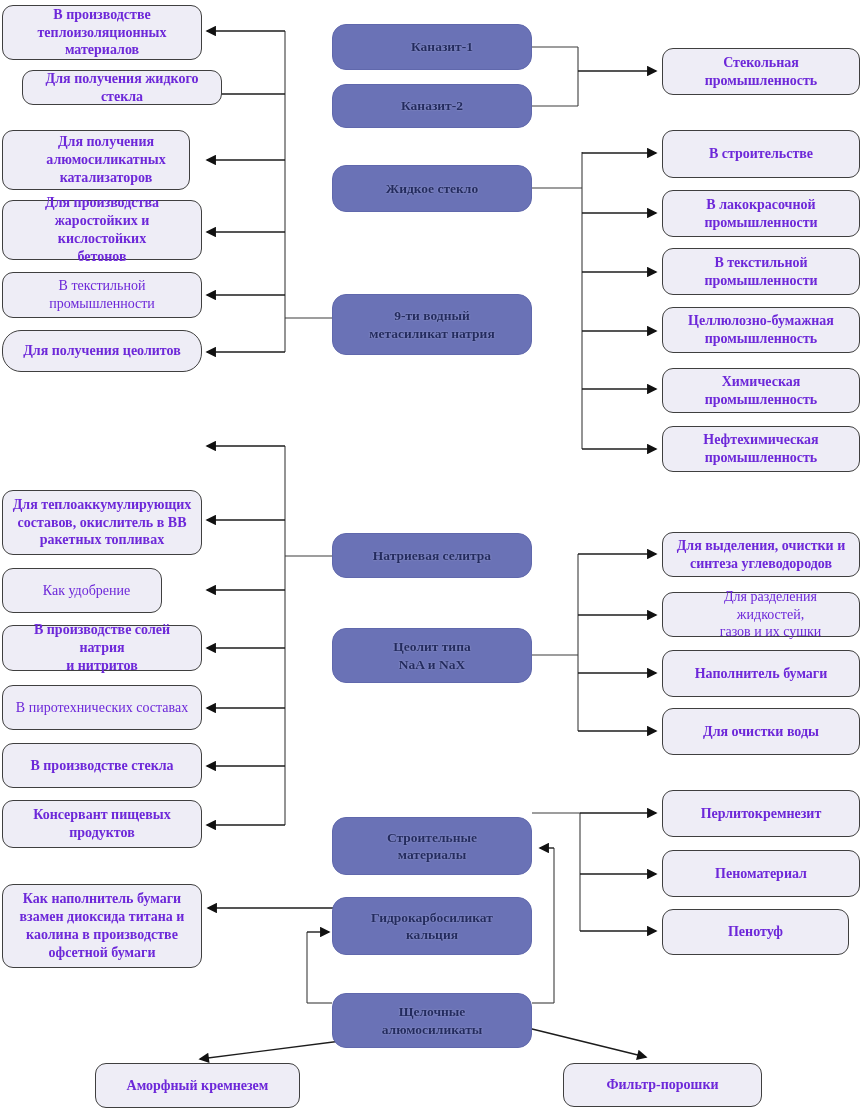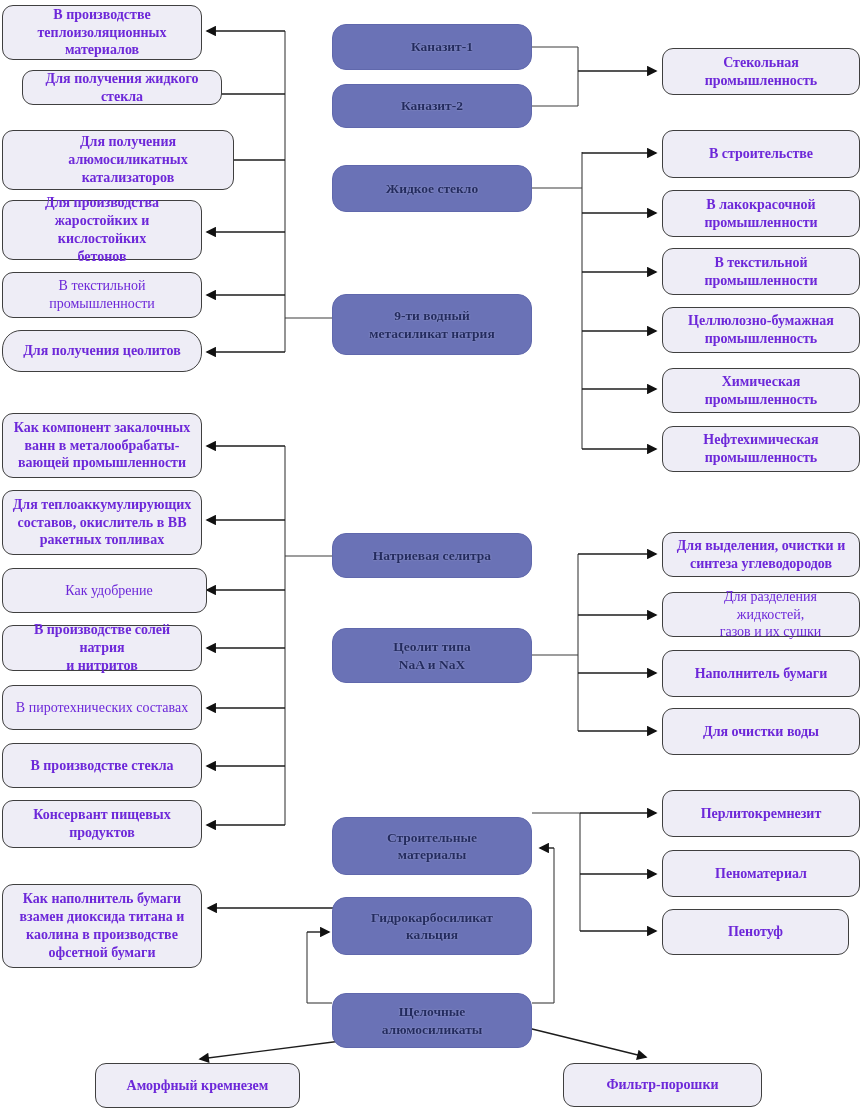--- a/index.html
+++ b/index.html
@@ -34,27 +34,27 @@
     color:#6d28d9;
     border:1px solid #3F3F3F;
     border-radius:11px;
     font-weight:bold;
     font-size:14px;
   }
   .fw-n{font-weight:normal;}
   
   #l1{left:2px;top:5px;width:200px;height:55px;}
   #l2{left:2px;top:70px;width:200px;height:35px;margin-left:20px;}
-  #l3{left:2px;top:130px;width:232px;height:60px;padding-left:28px;}
+  #l3{left:2px;top:130px;width:188px;height:60px;padding-left:28px;}
   #l4{left:2px;top:200px;width:200px;height:60px;}
   #l5{left:2px;top:272px;width:200px;height:46px;}
   #l6{left:2px;top:330px;width:200px;height:42px;border-radius:19px;}
   #l7{left:2px;top:413px;width:200px;height:65px;}
   #l8{left:2px;top:490px;width:200px;height:65px;}
-  #l9{left:2px;top:568px;width:205px;height:45px;padding-left:17px;}
+  #l9{left:2px;top:568px;width:160px;height:45px;padding-left:17px;}
   #l10{left:2px;top:625px;width:200px;height:46px;}
   #l11{left:2px;top:685px;width:200px;height:45px;}
   #l12{left:2px;top:743px;width:200px;height:45px;}
   #l13{left:2px;top:800px;width:200px;height:48px;}
   #l14{left:2px;top:884px;width:200px;height:84px;}
   
   #c1{left:332px;top:24px;width:200px;height:46px;padding-left:28px;}
   #c2{left:332px;top:84px;width:200px;height:44px;}
   #c3{left:332px;top:165px;width:200px;height:47px;}
   #c4{left:332px;top:294px;width:200px;height:61px;}
@@ -187,23 +187,20 @@
 стекла</div>
   <div class="node app" id="l3">Для получения
 алюмосиликатных
 катализаторов</div>
   <div class="node app" id="l4">Для производства
 жаростойких и кислостойких
 бетонов</div>
   <div class="node app fw-n" id="l5">В текстильной
 промышленности</div>
   <div class="node app" id="l6">Для получения цеолитов</div>
-  <div class="node app" id="l7">Как компонент закалочных
-ванн в металообрабаты-
-вающей промышленности</div>
   <div class="node app" id="l8">Для теплоаккумулирующих
 составов, окислитель в ВВ
 ракетных топливах</div>
   <div class="node app fw-n" id="l9">Как удобрение</div>
   <div class="node app" id="l10">В производстве солей натрия
 и нитритов</div>
   <div class="node app fw-n" id="l11">В пиротехнических составах</div>
   <div class="node app" id="l12">В производстве стекла</div>
   <div class="node app" id="l13">Консервант пищевых
 продуктов</div>

